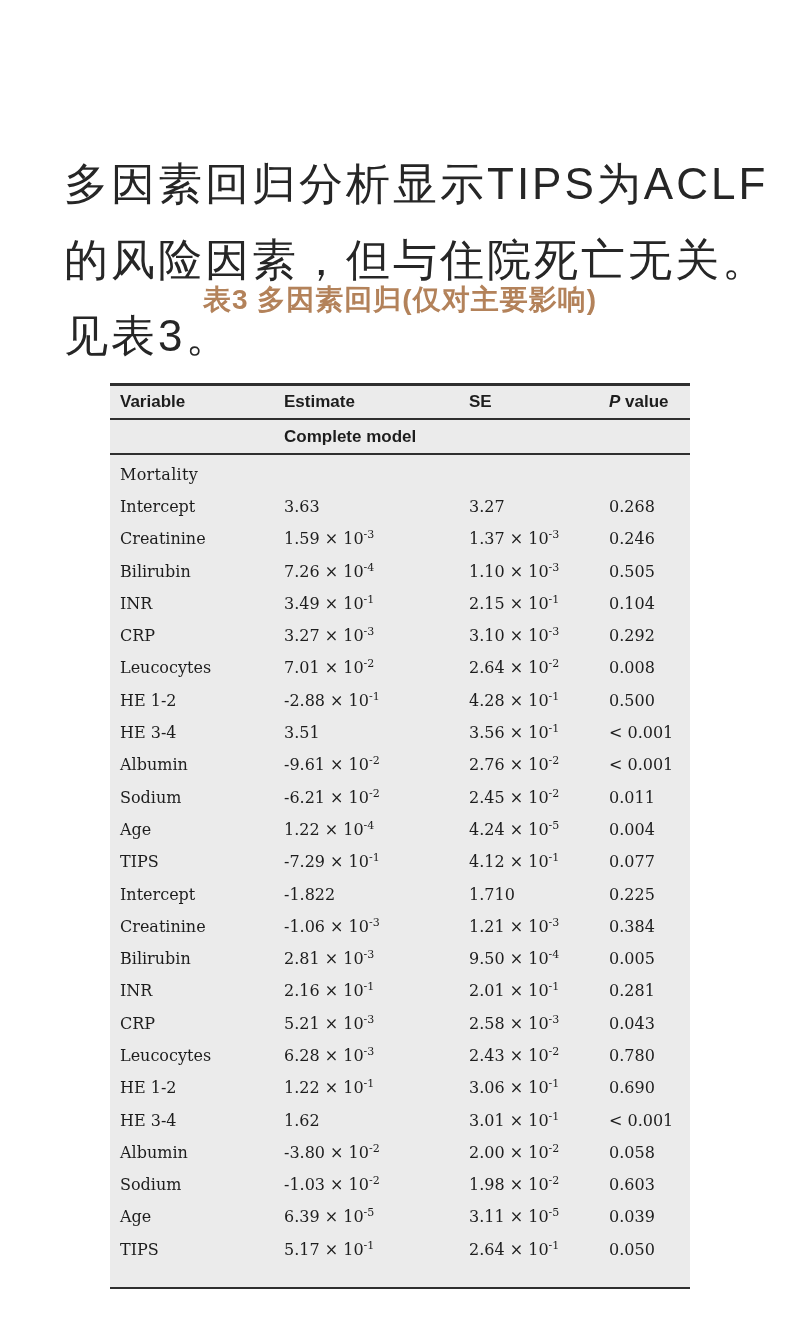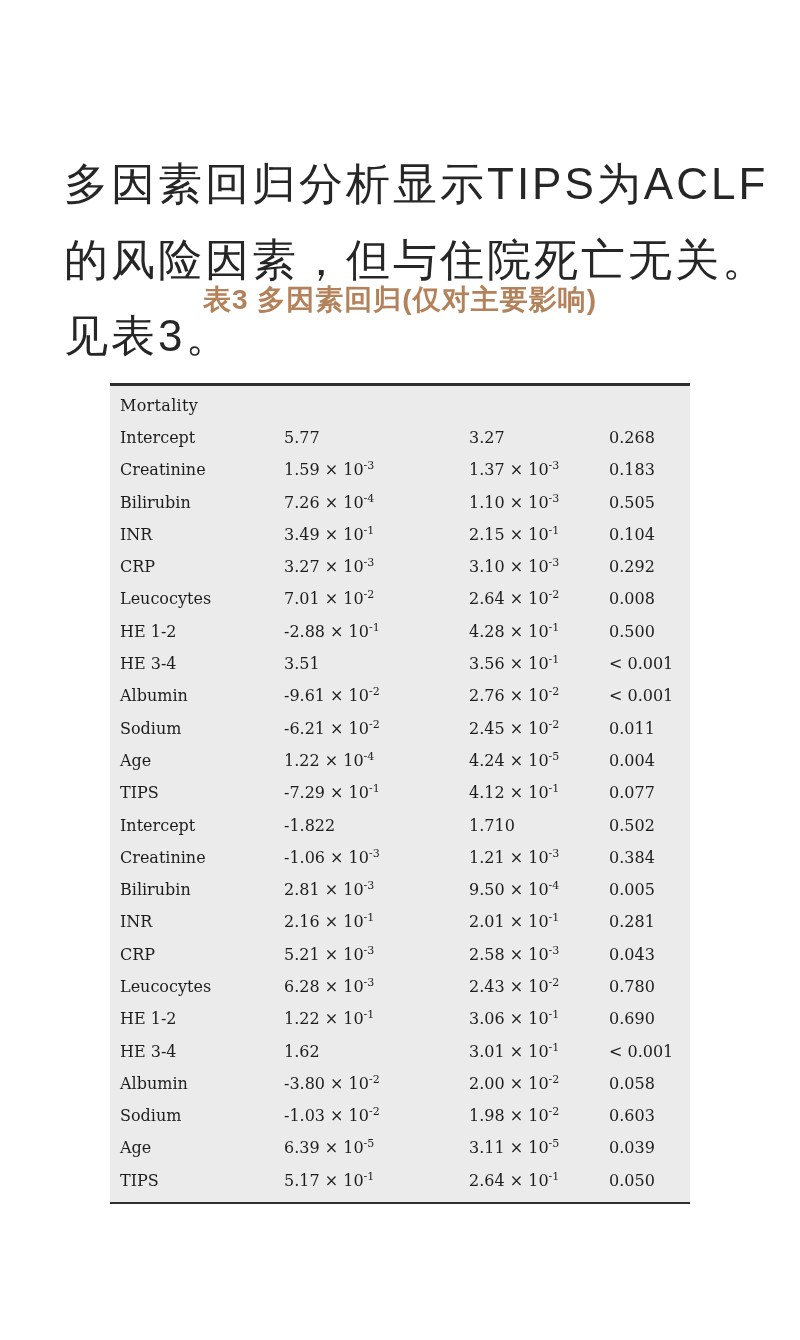--- a/index.html
+++ b/index.html
@@ -66,21 +66,21 @@
     font-family: "Liberation Sans", sans-serif;
     font-weight: bold;
     font-size: 17px;
     height: 32px;
     border-bottom: 2px solid #2f2f2f;
   }
   .t-sub { height: 33px; }
   .tbody-rows {
     font-family: "DejaVu Serif", "Liberation Serif", serif;
     font-size: 16px;
-    padding: 3px 0 6px 0;
+    padding: 3px 0 22px 0;
   }
   .cell { padding-left: 2px; white-space: nowrap; }
   .c-var { padding-left: 10px; }
   .section .c-var { letter-spacing: 0.3px; }
   sup {
     font-size: 11px;
     line-height: 0;
     vertical-align: 6px;
   }
   .p-it { font-style: italic; }
@@ -89,35 +89,47 @@
 <body>
 
 <div class="page">
 
 
   <p class="paragraph">多因素回归分析显示TIPS为ACLF的风险因素，但与住院死亡无关。见表3。</p>
 
   <div class="caption">表3 多因素回归(仅对主要影响)</div>
 
   <div class="tablewrap">
+    <div class="trow t-head">
+      <div class="cell c-var">Variable</div>
+      <div class="cell">Estimate</div>
+      <div class="cell">SE</div>
+      <div class="cell"><span class="p-it">P</span><span> value</span></div>
+    </div>
+    <div class="trow t-sub">
+      <div class="cell c-var"></div>
+      <div class="cell">Complete model</div>
+      <div class="cell"></div>
+      <div class="cell"></div>
+    </div>
     <div class="tbody-rows">
         <div class="trow section">
           <div class="cell c-var">Mortality</div>
         </div>
         <div class="trow">
           <div class="cell c-var">Intercept</div>
-          <div class="cell">5.77</div>
+          <div class="cell">3.63</div>
           <div class="cell">3.27</div>
           <div class="cell">0.268</div>
         </div>
         <div class="trow">
           <div class="cell c-var">Creatinine</div>
           <div class="cell">1.59 × 10<sup>-3</sup></div>
           <div class="cell">1.37 × 10<sup>-3</sup></div>
-          <div class="cell">0.183</div>
+          <div class="cell">0.246</div>
         </div>
         <div class="trow">
           <div class="cell c-var">Bilirubin</div>
           <div class="cell">7.26 × 10<sup>-4</sup></div>
           <div class="cell">1.10 × 10<sup>-3</sup></div>
           <div class="cell">0.505</div>
         </div>
         <div class="trow">
           <div class="cell c-var">INR</div>
           <div class="cell">3.49 × 10<sup>-1</sup></div>
@@ -169,21 +181,21 @@
         <div class="trow">
           <div class="cell c-var">TIPS</div>
           <div class="cell">-7.29 × 10<sup>-1</sup></div>
           <div class="cell">4.12 × 10<sup>-1</sup></div>
           <div class="cell">0.077</div>
         </div>
         <div class="trow">
           <div class="cell c-var">Intercept</div>
           <div class="cell">-1.822</div>
           <div class="cell">1.710</div>
-          <div class="cell">0.502</div>
+          <div class="cell">0.225</div>
         </div>
         <div class="trow">
           <div class="cell c-var">Creatinine</div>
           <div class="cell">-1.06 × 10<sup>-3</sup></div>
           <div class="cell">1.21 × 10<sup>-3</sup></div>
           <div class="cell">0.384</div>
         </div>
         <div class="trow">
           <div class="cell c-var">Bilirubin</div>
           <div class="cell">2.81 × 10<sup>-3</sup></div>

